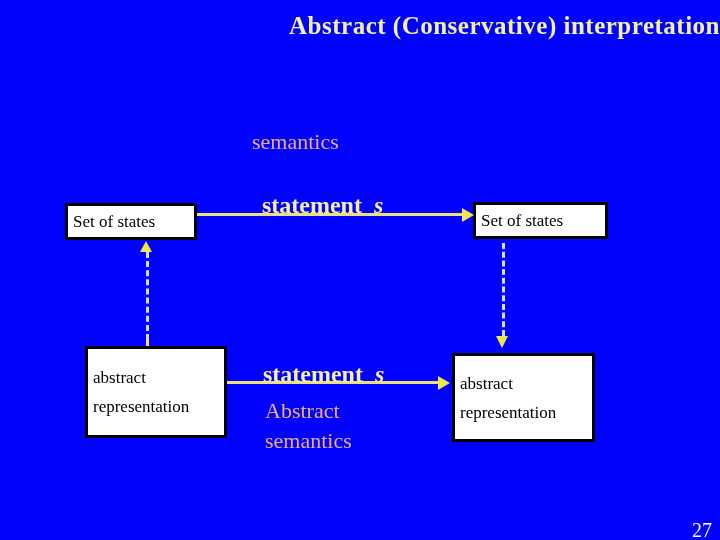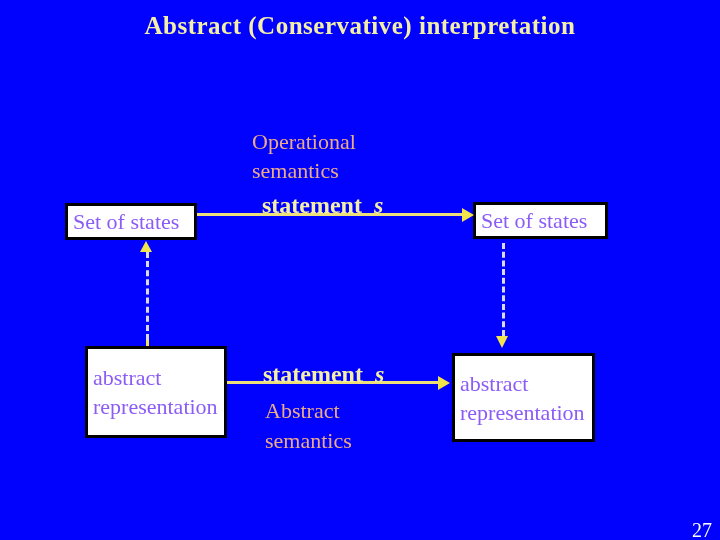--- a/index.html
+++ b/index.html
@@ -7,38 +7,38 @@
     position: relative;
     width: 720px;
     height: 540px;
     background: var(--background, #0101FE);
     overflow: hidden;
     font-family: "Liberation Serif", "DejaVu Serif", serif;
   }
   .abs { position: absolute; }
   .title {
     left: 0; right: 0; top: 12px;
-    text-align: center;
+    text-align: right;
     font-size: 25px;
     font-weight: bold;
     color: var(--title-text, #F3EFA7);
     letter-spacing: 0.5px;
   }
   .peach { color: var(--peach-text, #EAAB86); }
   .paleyellow { color: var(--title-text, #F3EFA7); }
   .op-sem { left: 252px; top: 127px; font-size: 22px; line-height: 29px; }
   .abs-sem { left: 265px; top: 396px; font-size: 22px; line-height: 30px; }
 
   .box {
     position: absolute;
     box-sizing: border-box;
     background: var(--box-fill, #FFFFFF);
     border: 3px solid var(--box-border, #000000);
-    color: #8b5cf6;
-    font-size: 22px;
+    color: #000000;
+    font-size: 17px;
     display: flex;
     flex-direction: column;
     justify-content: center;
     padding-left: 5px;
     line-height: 29px;
   }
   .box-tl { left: 65px;  top: 203px; width: 132px; height: 37px; }
   .box-tr { left: 473px; top: 202px; width: 135px; height: 37px; }
   .box-bl { left: 85px;  top: 346px; width: 142px; height: 92px; }
   .box-br { left: 452px; top: 353px; width: 143px; height: 89px; }
@@ -88,21 +88,20 @@
   }
 </style>
 </head>
 <body>
 
 <div class="slide">
 
   <div class="abs title">Abstract (Conservative) interpretation</div>
 
   <div class="abs peach op-sem">
-    <div>Operational</div>
     <div>semantics</div>
   </div>
 
   <div class="box box-tl">
     <div>Set of states</div>
   </div>
 
   <div class="box box-tr">
     <div>Set of states</div>
   </div>

